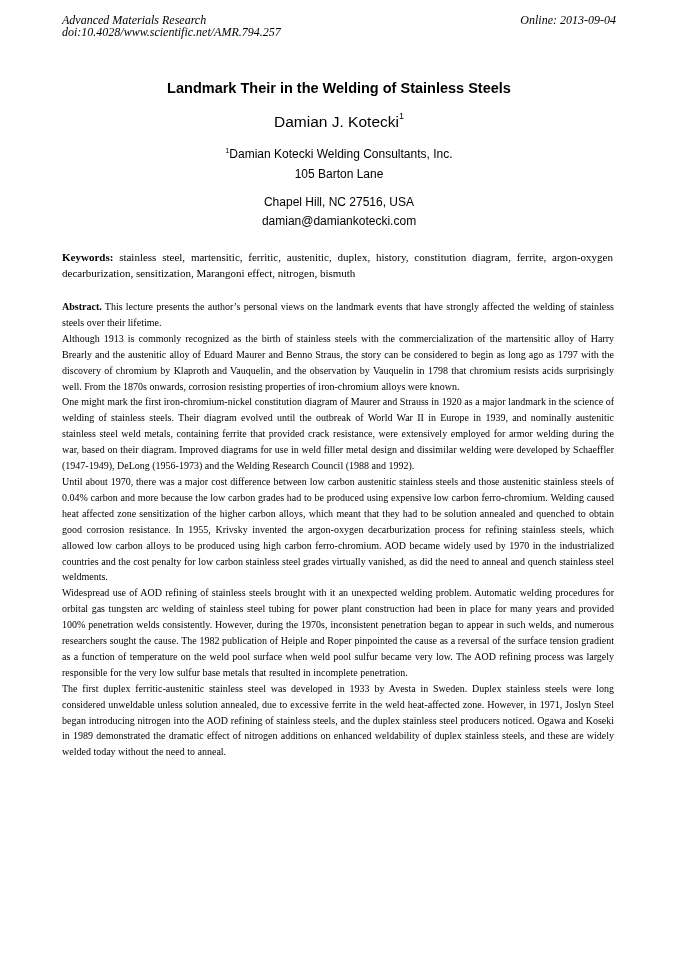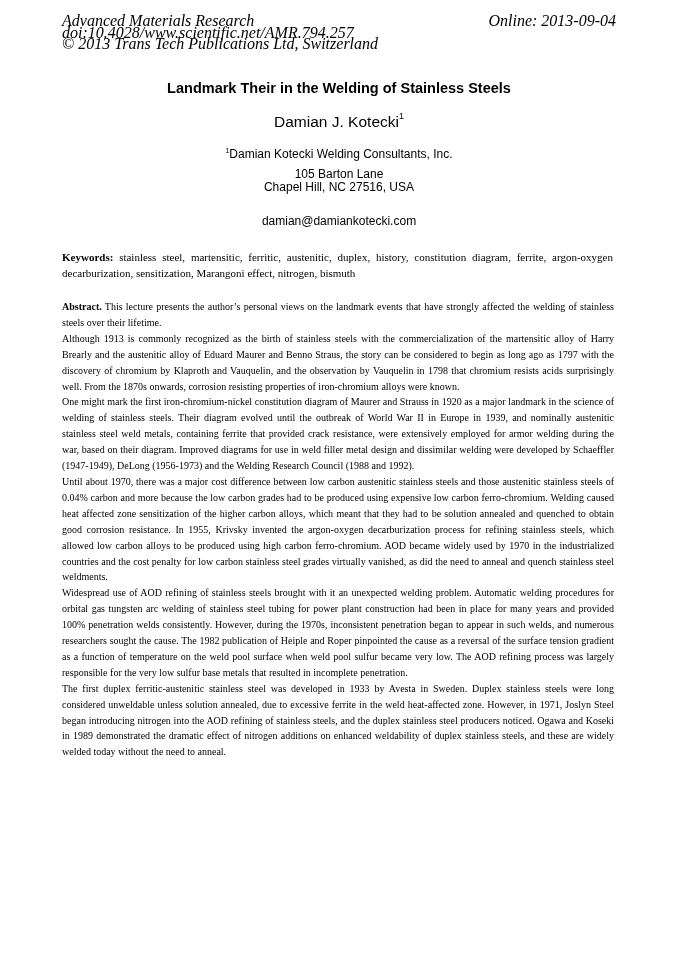--- a/index.html
+++ b/index.html
@@ -1,49 +1,48 @@
 <!DOCTYPE html>
 <html><head>
 <meta charset="utf-8">
 <style>
   html, body { margin: 0; padding: 0; background: #ffffff; }
   body { width: 678px; height: 959px; position: relative; overflow: hidden; color: #000; }
-  .hdr { position: absolute; top: 15px; left: 62px; right: 62px; font-family: "Liberation Serif", serif; font-style: italic; font-size: 16px; line-height: 11.5px; }
+  .hdr { position: absolute; top: 15px; left: 62px; right: 62px; font-family: "Liberation Serif", serif; font-style: italic; font-size: 12px; line-height: 11.5px; }
   .hdr-left div { white-space: nowrap; }
   .hdr-right { position: absolute; right: 0; top: 0; }
   .title { position: absolute; top: 80px; left: 0; width: 678px; text-align: center; font-family: "Liberation Sans", sans-serif; font-weight: bold; font-size: 14.5px; }
   .author { position: absolute; top: 113px; left: 0; width: 678px; text-align: center; font-family: "Liberation Sans", sans-serif; font-size: 15.5px; }
   .author sup { font-size: 9px; position: relative; top: -2px; }
   .affil { position: absolute; left: 0; width: 678px; text-align: center; font-family: "Liberation Sans", sans-serif; font-size: 12px; }
   .affil sup { font-size: 7px; }
   .keywords { position: absolute; top: 249px; left: 62px; width: 551px; font-family: Liberation Serif, serif; font-size: 11px; line-height: 16px; text-align: justify; }
   .keywords b { font-weight: bold; }
   .body { position: absolute; top: 299px; left: 62px; width: 552px; font-family: Liberation Serif, serif; font-size: 10px; line-height: 15.9px; text-align: justify; }
   .body p { margin: 0; }
   .body b { font-weight: bold; }
 </style>
 </head>
 <body>
 
 <div class="hdr">
   <div class="hdr-left">
     <div>Advanced Materials Research</div>
     <div>doi:10.4028/www.scientific.net/AMR.794.257</div>
-    <div>© 2013 Trans Tech Publications Ltd, Switzerland</div>
   </div>
   <div class="hdr-right">Online: 2013-09-04</div>
 </div>
 
 <div class="title">Landmark Their in the Welding of Stainless Steels</div>
 
 <div class="author"><span>Damian J. Kotecki</span><sup>1</sup></div>
 
 <div class="affil" style="top:147px;"><sup>1</sup><span>Damian Kotecki Welding Consultants, Inc.</span></div>
 <div class="affil" style="top:167px;">105 Barton Lane</div>
-<div class="affil" style="top:180px;">Chapel Hill, NC 27516, USA</div>
+<div class="affil" style="top:195px;">Chapel Hill, NC 27516, USA</div>
 <div class="affil" style="top:214px;">damian@damiankotecki.com</div>
 
 <div class="keywords"><b>Keywords:</b> <span>stainless steel, martensitic, ferritic, austenitic, duplex, history, constitution diagram, ferrite, argon-oxygen decarburization, sensitization, Marangoni effect, nitrogen, bismuth</span></div>
 
 <div class="body">
   <p><b>Abstract.</b> <span>This lecture presents the author’s personal views on the landmark events that have strongly affected the welding of stainless steels over their lifetime.</span></p>
   <p>Although 1913 is commonly recognized as the birth of stainless steels with the commercialization of the martensitic alloy of Harry Brearly and the austenitic alloy of Eduard Maurer and Benno Straus, the story can be considered to begin as long ago as 1797 with the discovery of chromium by Klaproth and Vauquelin, and the observation by Vauquelin in 1798 that chromium resists acids surprisingly well.  From the 1870s onwards, corrosion resisting properties of iron-chromium alloys were known.</p>
   <p>One might mark the first iron-chromium-nickel constitution diagram of Maurer and Strauss in 1920 as a major landmark in the science of welding of stainless steels.  Their diagram evolved until the outbreak of World War II in Europe in 1939, and nominally austenitic stainless steel weld metals, containing ferrite that provided crack resistance, were extensively employed for armor welding during the war, based on their diagram.  Improved diagrams for use in weld filler metal design and dissimilar welding were developed by Schaeffler (1947-1949), DeLong (1956-1973) and the Welding Research Council (1988 and 1992).</p>
   <p>Until about 1970, there was a major cost difference between low carbon austenitic stainless steels and those austenitic stainless steels of 0.04% carbon and more because the low carbon grades had to be produced using expensive low carbon ferro-chromium.  Welding caused heat affected zone sensitization of the higher carbon alloys, which meant that they had to be solution annealed and quenched to obtain good corrosion resistance.  In 1955, Krivsky invented the argon-oxygen decarburization process for refining stainless steels, which allowed low carbon alloys to be produced using high carbon ferro-chromium.  AOD became widely used by 1970 in the industrialized countries and the cost penalty for low carbon stainless steel grades virtually vanished, as did the need to anneal and quench stainless steel weldments.</p>
   <p>Widespread use of AOD refining of stainless steels brought with it an unexpected welding problem.  Automatic welding procedures for orbital gas tungsten arc welding of stainless steel tubing for power plant construction had been in place for many years and provided 100% penetration welds consistently.  However, during the 1970s, inconsistent penetration began to appear in such welds, and numerous researchers sought the cause.  The 1982 publication of Heiple and Roper pinpointed the cause as a reversal of the surface tension gradient as a function of temperature on the weld pool surface when weld pool sulfur became very low.  The AOD refining process was largely responsible for the very low sulfur base metals that resulted in incomplete penetration.</p>

